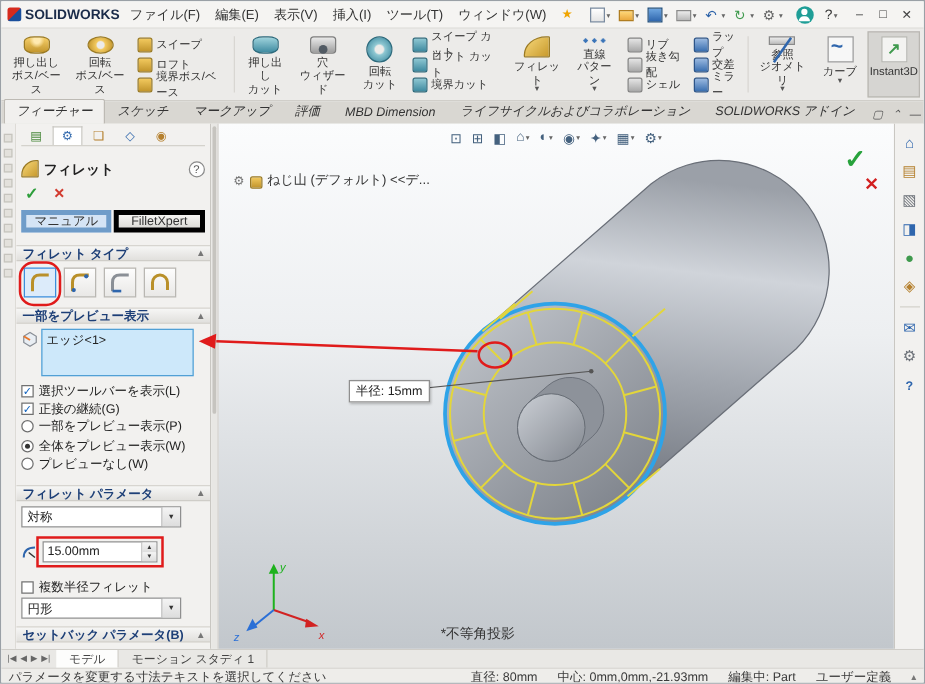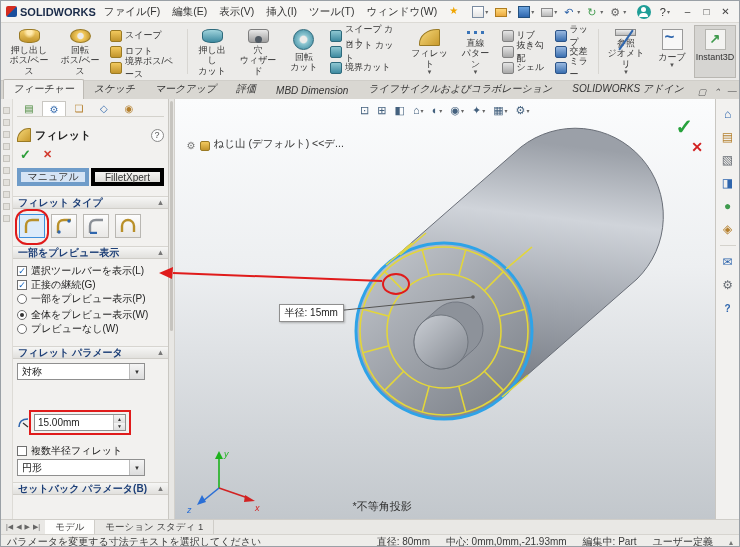--- a/index.html
+++ b/index.html
@@ -118,21 +118,21 @@
   .box { width:10px; height:10px; border:1px solid #707070; background:#fff; flex:0 0 10px;
          display:flex; align-items:center; justify-content:center; font-size:9px; color:#1566c0; }
   .box.checked::before { content:"✓"; }
   .rb { width:10px; height:10px; border:1px solid #707070; border-radius:50%; background:#fff; flex:0 0 10px; position:relative; }
   .rb.sel::before { content:""; position:absolute; inset:2px; border-radius:50%; background:#333; }
   .dd { width:128px; height:17px; border:1px solid #8f8f8f; background:#fff; font-size:10px;
         display:flex; align-items:center; padding:0 16px 0 4px; position:relative; }
   .dd::after { content:"▼"; position:absolute; right:0; top:0; width:14px; height:100%;
                border-left:1px solid #bbb; background:linear-gradient(#f4f4f4,#ddd);
                display:flex; align-items:center; justify-content:center; font-size:6px; color:#333; }
-  .spinrow { display:flex; align-items:center; gap:4px; margin-top:28px; height:29px;text-align:center; }
+  .spinrow { display:flex; align-items:center; gap:4px; margin-top:5px; height:29px;text-align:center; }
   .spinwrap { position:relative; }
   .ann-rect { position:absolute; inset:-4px -5px; border:2px solid #e01b1b; pointer-events:none; z-index:5; }
   .spin { display:flex; width:92px; height:17px; border:1px solid #8f8f8f; background:#fff; }
   .spin .val { flex:1; font-size:10px; padding:0 3px; display:flex; align-items:center; }
   .steps { width:12px; display:flex; flex-direction:column; border-left:1px solid #bbb; }
   .steps i { flex:1; background:linear-gradient(#f4f4f4,#ddd); font-style:normal; font-size:5px; color:#333;
              display:flex; align-items:center; justify-content:center; }
   .steps i.up::before{content:"▲";} .steps i.dn::before{content:"▼";}
   .plabel { font-size:10px; margin-top:3px; height:12px; }
   .pm-scrollbar { width:6px; background:#e8e7e4; border-right:1px solid #d2d0cb; position:relative; }
@@ -442,20 +442,29 @@
         </button>
         <button class="ftb">
           <svg width="16" height="16">
               <path d="M2 14 V8 a6 6 0 0 1 12 0 V14" fill="none" stroke="#b9902a" stroke-width="2.4"></path>
             </svg>
         </button>
       </div>
 
       <div class="sec m-t6">
         <span>一部をプレビュー表示</span>
+      </div>
+      <div class="selrow">
+        <svg width="13" height="13" style="margin-top:2px">
+          <path d="M2 4 L7 1 L12 4 L12 9 L7 12 L2 9 Z" fill="#e9eef3" stroke="#8a8f96" stroke-width="1"></path>
+          <path d="M2 4 L7 7" stroke="#e8772a" stroke-width="1.6"></path>
+        </svg>
+        <div class="selbox">
+          <div>エッジ&lt;1&gt;</div>
+        </div>
       </div>
       <label class="cb" style="margin-top:5px">
         <span class="box checked"></span>
         <span>選択ツールバーを表示(L)</span>
       </label>
       <label class="cb" style="margin-top:1px">
         <span class="box checked"></span>
         <span>正接の継続(G)</span>
       </label>
       <label class="rad" style="margin-top:1px">

